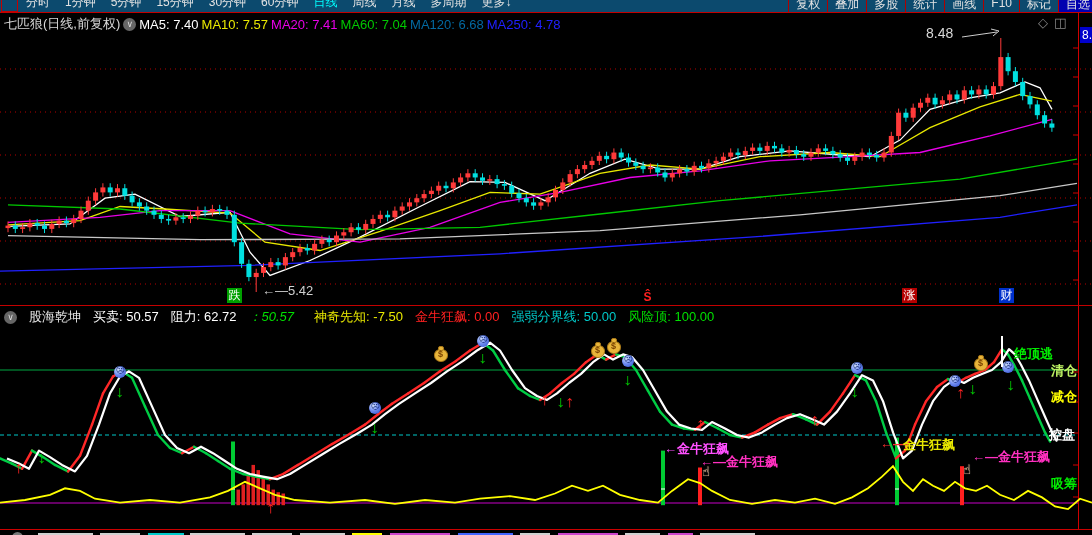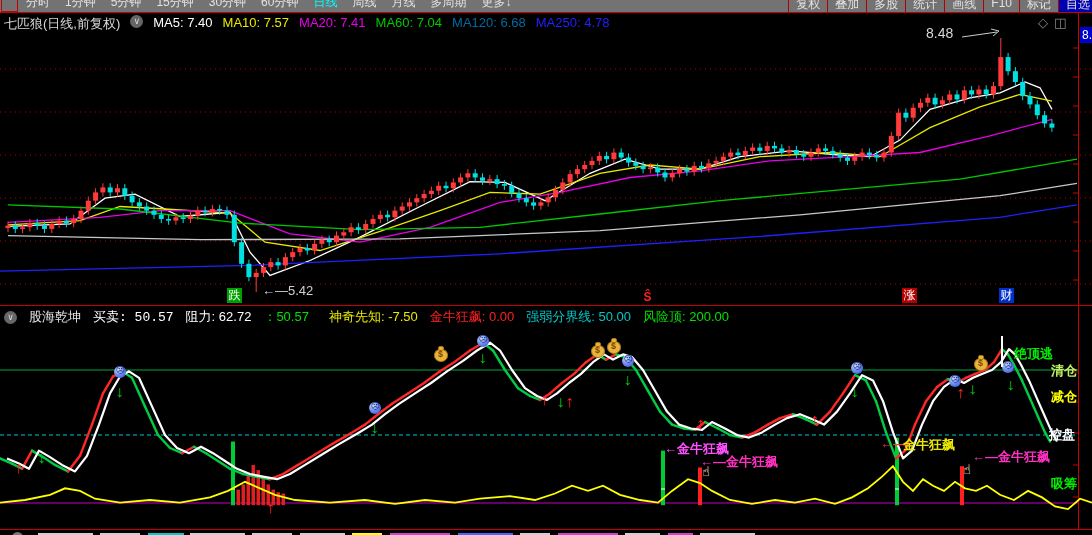--- a/index.html
+++ b/index.html
@@ -1,27 +1,27 @@
 <!DOCTYPE html>
 <html><head>
 <meta charset="utf-8">
 <style>
   html,body{margin:0;padding:0;background:#000;}
   body{width:1092px;height:535px;position:relative;overflow:hidden;
        font-family:"Liberation Sans","DejaVu Sans",sans-serif;}
   
   #toolbar{position:absolute;left:0;top:0;width:1092px;height:12px;
-           border-bottom:1px solid #c40000;overflow:hidden;background:#737373;}
+           border-bottom:1px solid #c40000;overflow:hidden;background:#0c4a6e;}
   #tb-left-icon{position:absolute;left:1px;top:-4px;width:15px;height:14px;border:1px solid #c40000;}
   #tabs{position:absolute;left:26px;top:-6px;display:flex;gap:15px;font-size:12px;color:#e2e2e2;white-space:nowrap;}
   #tabs .tab.active{color:#00ffff;}
   #rbtns{position:absolute;right:-6px;top:-8px;display:flex;font-size:12px;color:#e2e2e2;white-space:nowrap;}
   #rbtns .btn{border:1px solid #b00000;padding:3px 7px 2px 7px;margin-left:-1px;}
   #rbtns .btn.sel{background:#0000b0;}
-  #stock-info{position:absolute;left:4px;top:15px;display:flex;gap:10px;font-size:13px;white-space:nowrap;}
+  #stock-info{position:absolute;left:4px;top:15px;display:flex;gap:3px;font-size:13px;align-items:center;white-space:nowrap;}
   .chev{display:inline-block;width:13px;height:13px;border-radius:50%;background:#666;color:#ddd;
         font-size:9px;line-height:12px;text-align:center;}
   #panel-icons{position:absolute;left:1038px;top:15px;color:#8a8a8a;font-size:13px;letter-spacing:6px;}
   #hi-label{position:absolute;left:926px;top:25px;color:#d8d8d8;font-size:14px;}
   #axis-hi{position:absolute;left:1080px;top:27px;background:#0000cc;color:#fff;font-size:12px;padding:1px 2px;}
   #lo-label{position:absolute;left:262px;top:283px;color:#d0d0d0;font-size:13px;}
   .badge{position:absolute;width:15px;height:15px;font-size:12px;line-height:15px;text-align:center;}
   #sep-main{position:absolute;left:0;top:305px;width:1092px;height:1px;background:#c40000;}
   #ind-header{position:absolute;left:4px;top:308px;display:flex;gap:12px;font-size:13px;align-items:center;white-space:nowrap;}
   
@@ -400,27 +400,27 @@
 <div id="panel-icons">◇◫</div>
 <div id="hi-label">8.48</div>
 <div id="axis-hi">8.</div>
 <div id="lo-label">←—5.42</div>
 
 <div id="sep-main"></div>
 
 <div id="ind-header">
   <span class="chev">∨</span>
 <span style="color: rgb(230, 230, 230);">股海乾坤</span>
-    <span style="color: rgb(255, 255, 255); font-family: Liberation Mono, monospace;">买卖: 50.57</span>
+    <span style="color: rgb(255, 255, 255);">买卖: 50.57</span>
     <span style="color: rgb(255, 255, 255);">阻力: 62.72</span>
-    <span style="color: rgb(0, 224, 0);">：50.57</span>
+    <span style="color: rgb(0, 224, 0); font-style: italic;">：50.57</span>
     <span style="color: rgb(232, 232, 0); margin-left: 8px;">神奇先知: -7.50</span>
     <span style="color: rgb(255, 32, 32);">金牛狂飙: 0.00</span>
     <span style="color: rgb(0, 200, 200);">强弱分界线: 50.00</span>
-    <span style="color: rgb(0, 224, 0);">风险顶: 200.00</span>
+    <span style="color: rgb(0, 224, 0);">风险顶: 100.00</span>
   </div>
 
 <svg id="ind-svg" width="1092" height="229" style="top:306px">
     <line x1="0" y1="64" x2="1078" y2="64" stroke="#00a843" stroke-width="1"></line>
     <line x1="0" y1="129" x2="1078" y2="129" stroke="#00c8c8" stroke-width="1" stroke-dasharray="4 3"></line>
     <line x1="0" y1="197" x2="1078" y2="197" stroke="#c800c8" stroke-width="1"></line>
     <line x1="1078.5" y1="0" x2="1078.5" y2="223" stroke="#d00000"></line>
     <line x1="1073" y1="66" x2="1078" y2="66" stroke="#d00000"></line>
     <line x1="1073" y1="96" x2="1078" y2="96" stroke="#d00000"></line>
     <line x1="1073" y1="127" x2="1078" y2="127" stroke="#d00000"></line>

